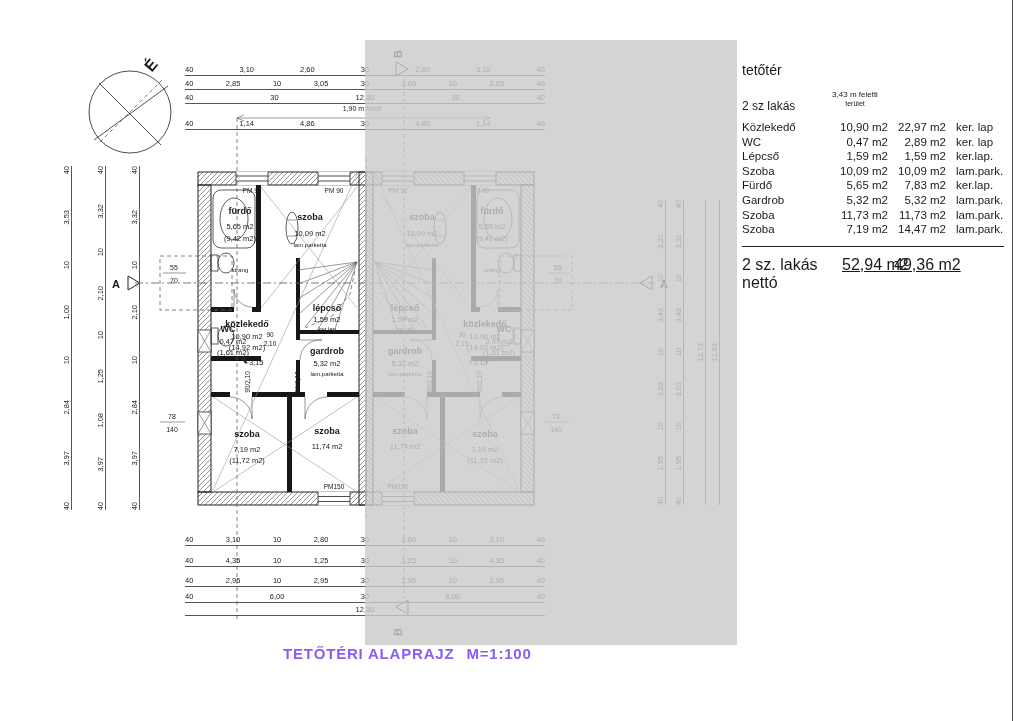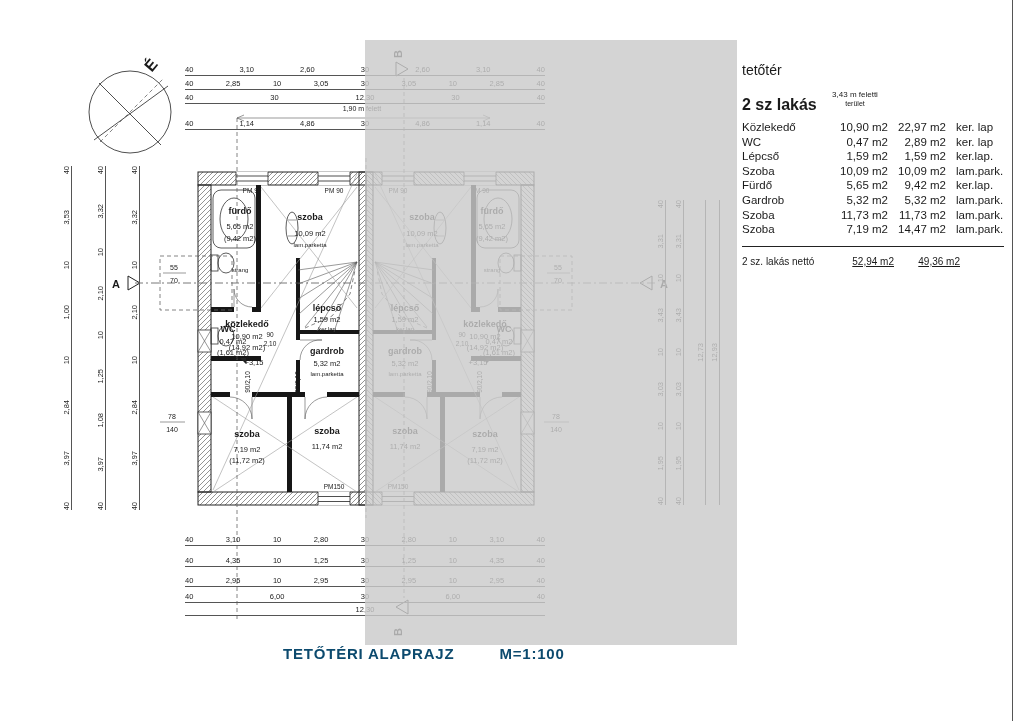--- a/index.html
+++ b/index.html
@@ -20,33 +20,33 @@
 
   
   .overlay{position:absolute;left:365px;top:40px;width:372px;height:605px;
            background:rgba(203,203,203,0.82);z-index:3;}
 
   
   .schedule{position:absolute;left:742px;top:46px;width:270px;color:#1a1a1a;z-index:4;}
   .sch-head{font-size:13px;font-weight:bold;letter-spacing:.3px;}
   .sch-floor{margin-top:16px;font-size:14px;}
   .sch-unitrow{position:relative;margin-top:18px;height:24px;}
-  .sch-unit{font-size:16px;font-weight:bold;}
+  .sch-unit{font-size:12px;font-weight:normal;}
   .sch-colhead{position:absolute;left:70px;top:-6px;width:86px;text-align:center;
                font-size:8px;line-height:1.25;}
   .sch-colhead .l2{font-size:7px;}
   .trow{display:grid;grid-template-columns:88px 58px 58px auto;font-size:11.5px;line-height:14.6px;}
   .tcell-above,.tcell-total{text-align:right;white-space:nowrap;}
   .tcell-finish{padding-left:10px;white-space:nowrap;}
   .sch-div{border-top:1.5px solid #222;margin-top:9px;width:262px;}
-  .sch-total{display:grid;grid-template-columns:100px 52px 66px auto;font-size:10px;margin-top:9px;}
+  .sch-total{display:grid;grid-template-columns:100px 52px 66px auto;font-size:16px;margin-top:9px;}
   .sch-total .tcell-above,.sch-total .tcell-total{text-align:right;text-decoration:underline;}
 
   .title{position:absolute;left:283px;top:645px;font-size:15px;font-weight:bold;
-         letter-spacing:.8px;color:#0c4a6e;z-index:4;display:flex;gap:45px;}
+         letter-spacing:.8px;color:#8b5cf6;z-index:4;display:flex;gap:12px;}
   .page-edge{position:absolute;left:1012px;top:0;width:0;height:721px;border-left:1px solid #555;z-index:4;}
 
   
   .wall{fill:url(#h);stroke:#222;stroke-width:1;}
   .iw{fill:#161616;stroke:none;}
   .gap{fill:#fff;stroke:none;}
   .ln{stroke:#222;stroke-width:.8;fill:none;}
   .lnt{stroke:#555;stroke-width:.6;fill:none;}
   .diag{stroke:#9a9a9a;stroke-width:.6;}
   .dash{stroke:#555;stroke-width:.8;stroke-dasharray:8 3 2 3;fill:none;}
@@ -477,21 +477,21 @@
         </div>
         <div class="trow">
           <span class="tcell tcell-name">Szoba</span>
           <span class="tcell tcell-above">10,09 m2</span>
           <span class="tcell tcell-total">10,09 m2</span>
           <span class="tcell tcell-finish">lam.park.</span>
         </div>
         <div class="trow">
           <span class="tcell tcell-name">Fürdő</span>
           <span class="tcell tcell-above">5,65 m2</span>
-          <span class="tcell tcell-total">9,42 m2</span>
+          <span class="tcell tcell-total">7,83 m2</span>
           <span class="tcell tcell-finish">ker.lap.</span>
         </div>
         <div class="trow">
           <span class="tcell tcell-name">Gardrob</span>
           <span class="tcell tcell-above">5,32 m2</span>
           <span class="tcell tcell-total">5,32 m2</span>
           <span class="tcell tcell-finish">lam.park.</span>
         </div>
         <div class="trow">
           <span class="tcell tcell-name">Szoba</span>

